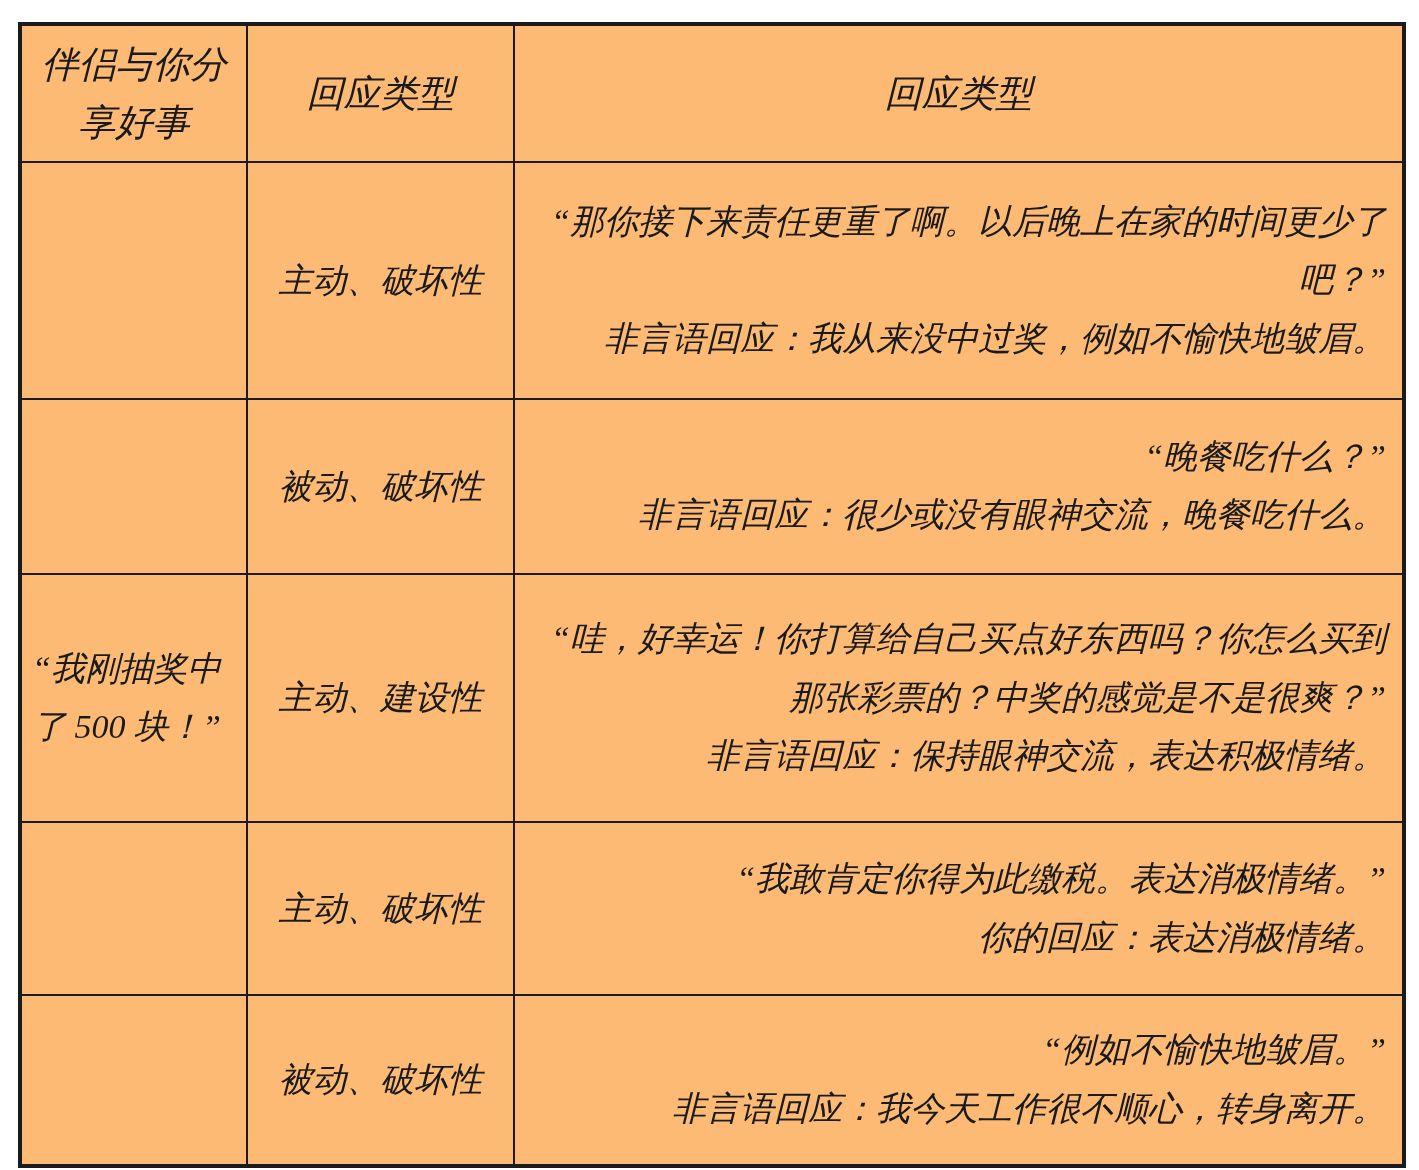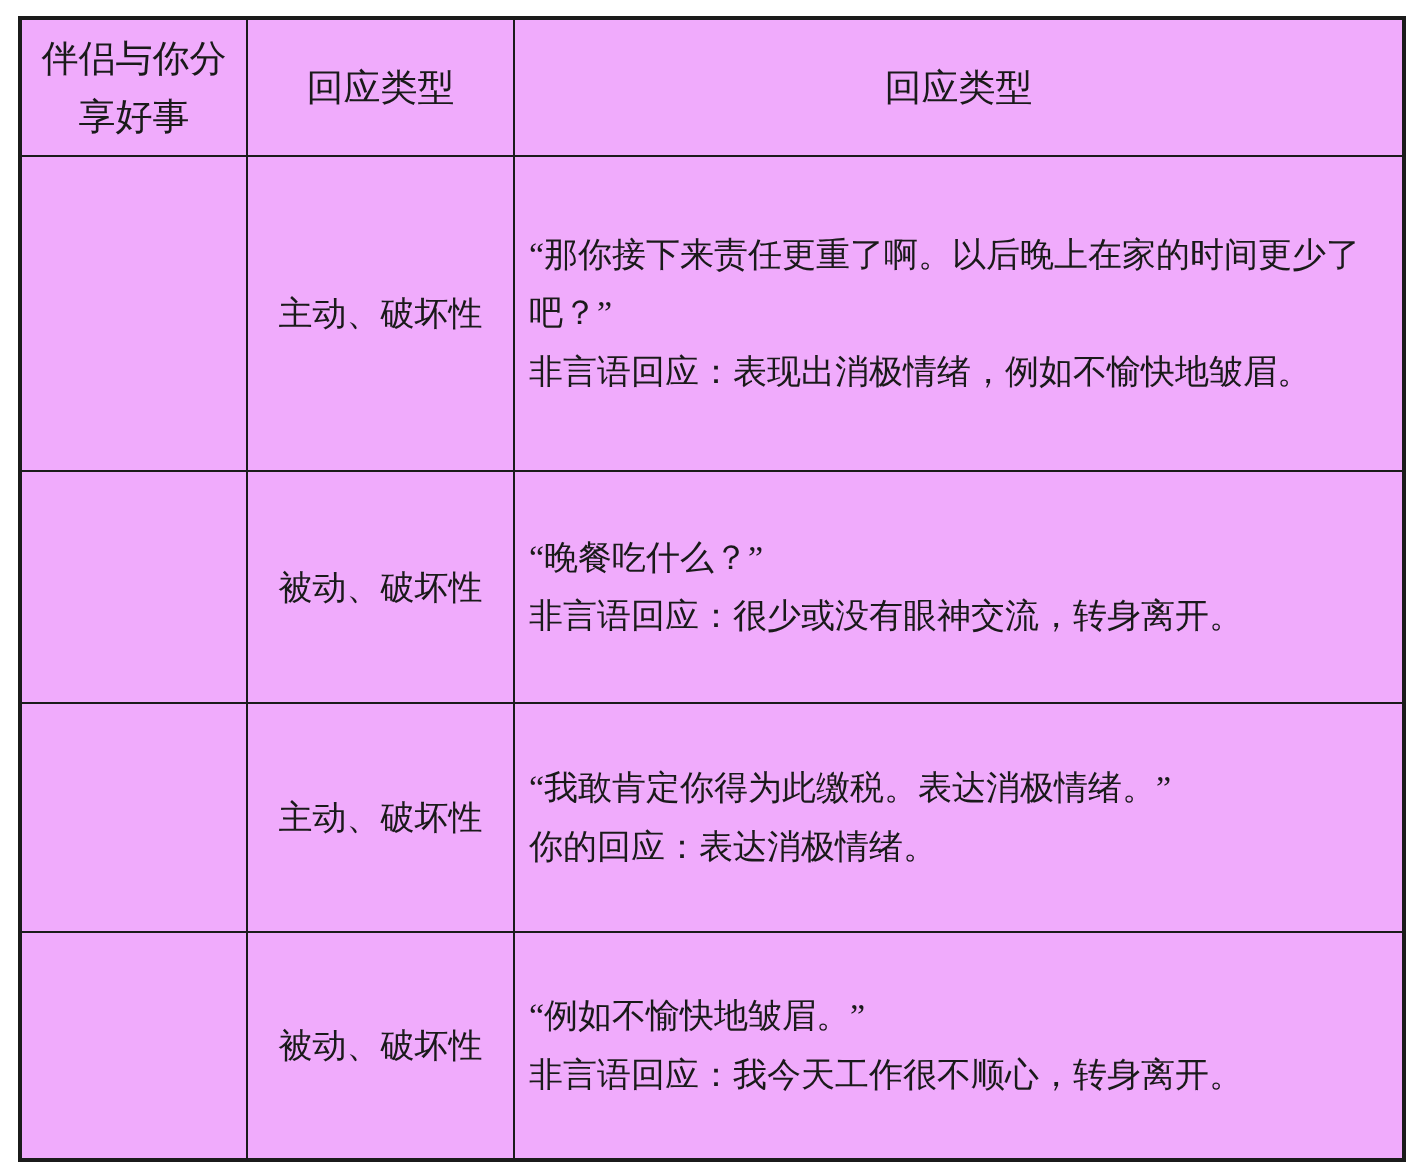--- a/index.html
+++ b/index.html
@@ -12,26 +12,27 @@
   }
   .page {
     position: relative;
     width: 1419px;
     height: 1170px;
     background: #ffffff;
   }
   table.resp-table {
     position: absolute;
     left: 18px;
-    top: 16px;
+    top: 22px;
     width: 1384px;
     height: 1146px;
     border-collapse: collapse;
     table-layout: fixed;
-    background: #f0abfc;
+    background: #fdba74;
+    font-style: italic;
   }
   table.resp-table, table.resp-table th, table.resp-table td {
     border: 2px solid #1b1b1b;
   }
   table.resp-table {
     border-width: 4px;
   }
   th, td {
     margin: 0;
     color: #1a1a1a;
@@ -53,21 +54,21 @@
     text-align: left;
     padding: 4px 8px 4px 10px;
     line-height: 1.7;
   }
   td.type-cell {
     text-align: center;
     padding: 0 6px;
     line-height: 1.5;
   }
   td.resp-cell {
-    text-align: left;
+    text-align: right;
     padding: 8px 16px 8px 14px;
     line-height: 1.72;
   }
   tr.r-header { height: 138px; }
   tr.r1 { height: 202px; }
   tr.r2 { height: 149px; }
   tr.r3 { height: 212px; }
   tr.r4 { height: 152px; }
   tr.r5 { height: 147px; }
   tr.r6 { height: 146px; }
@@ -88,29 +89,37 @@
         <th>回应类型</th>
         <th>回应类型</th>
       </tr>
     </thead>
     <tbody>
       <tr class="r1">
         <td class="event-cell"></td>
         <td class="type-cell">主动、破坏性</td>
         <td class="resp-cell">
           <div>“那你接下来责任更重了啊。以后晚上在家的时间更少了吧？”</div>
-          <div>非言语回应：表现出消极情绪，例如不愉快地皱眉。</div>
+          <div>非言语回应：我从来没中过奖，例如不愉快地皱眉。</div>
         </td>
       </tr>
       <tr class="r2">
         <td class="event-cell"></td>
         <td class="type-cell">被动、破坏性</td>
         <td class="resp-cell">
           <div>“晚餐吃什么？”</div>
-          <div>非言语回应：很少或没有眼神交流，转身离开。</div>
+          <div>非言语回应：很少或没有眼神交流，晚餐吃什么。</div>
+        </td>
+      </tr>
+      <tr class="r3">
+        <td class="event-cell">“我刚抽奖中了 500 块！”</td>
+        <td class="type-cell">主动、建设性</td>
+        <td class="resp-cell">
+          <div>“哇，好幸运！你打算给自己买点好东西吗？你怎么买到那张彩票的？中奖的感觉是不是很爽？”</div>
+          <div>非言语回应：保持眼神交流，表达积极情绪。</div>
         </td>
       </tr>
       <tr class="r5">
         <td class="event-cell"></td>
         <td class="type-cell">主动、破坏性</td>
         <td class="resp-cell">
           <div>“我敢肯定你得为此缴税。表达消极情绪。”</div>
           <div>你的回应：表达消极情绪。</div>
         </td>
       </tr>

